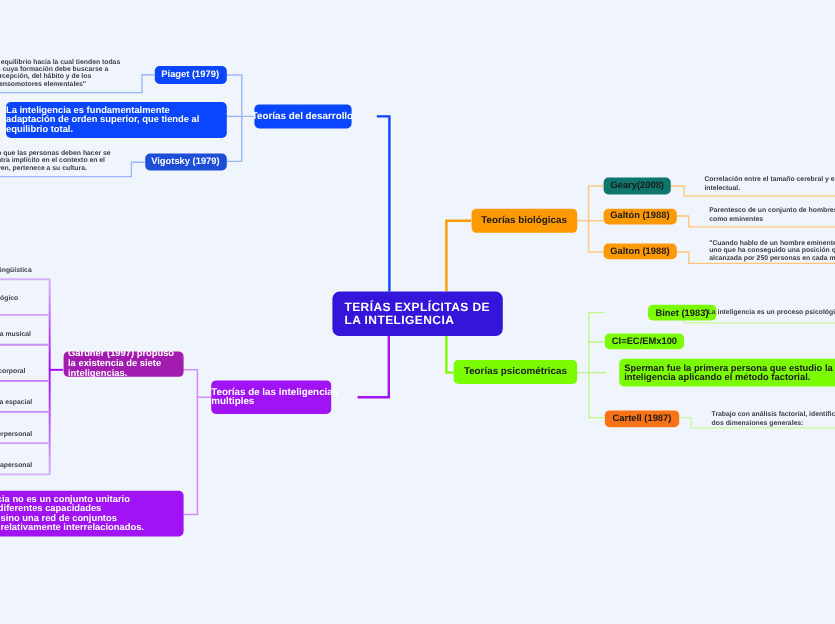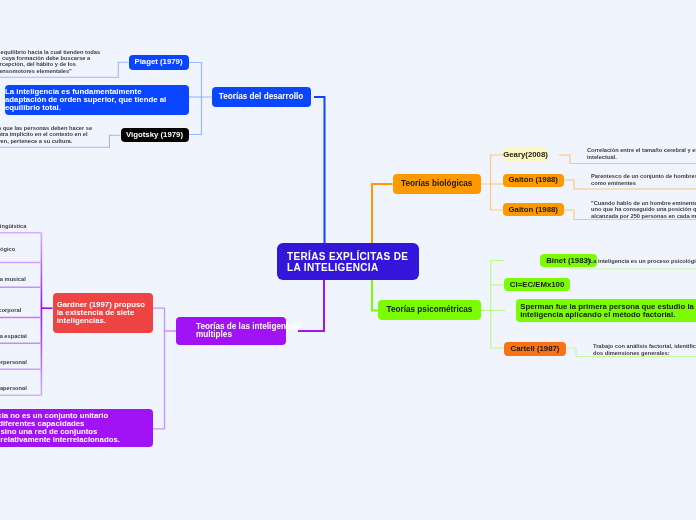--- a/index.html
+++ b/index.html
@@ -71,42 +71,42 @@
       <path d="M41.4,317.4 H-6" stroke="#c679fa" stroke-width="1.5"></path>
       <path d="M41.4,343.3 H-6" stroke="#ca8bfa" stroke-width="1.5"></path>
       <path d="M41.4,369.3 H-6" stroke="#cf9ef9" stroke-width="1.5"></path>
       <path d="M41.4,395.3 H-6" stroke="#d5adf8" stroke-width="1.5"></path>
     </g>
   </svg>
 
   <div class="node center" style="left:277px;top:243px;width:142px;height:37px;background:#3316d9;padding:8.2px 10px;">TERÍAS EXPLÍCITAS DE
 LA INTELIGENCIA</div>
 
-  <div class="node branch" style="left:211.5px;top:87px;width:99px;height:20px;background:#0a46ff;color:#fff;">Teorías del desarrollo</div>
+  <div class="node branch" style="left:211.5px;top:87px;width:81px;height:20px;background:#0a46ff;color:#fff;">Teorías del desarrollo</div>
 
   <div class="node" style="left:128.5px;top:55px;width:60px;height:14.5px;background:#0a46ff;color:#fff;">Piaget (1979)</div>
 
   <div class="leaf" style="left:-40px;top:48.7px;width:155px;text-align:left;">"Una forma de equilibrio hacia la cual tienden todas
 las estructuras cuya formación debe buscarse a
 través de la percepción, del hábito y de los
 mecanismos sensomotores elementales"</div>
 
   <div class="node left" style="left:5px;top:84.8px;width:183.5px;height:30px;background:#0a46ff;color:#fff;padding-left:0;">La inteligencia es fundamentalmente
 adaptación de orden superior, que tiende al
 equilibrio total.</div>
 
-  <div class="node" style="left:120.5px;top:127.6px;width:68px;height:14.5px;background:#000000;color:#fff;">Vigotsky (1979)</div>
+  <div class="node" style="left:120.5px;top:127.6px;width:68px;height:14.5px;background:#1d4ed8;color:#fff;">Vigotsky (1979)</div>
 
   <div class="leaf" style="left:-19px;top:125px;width:155px;">Todo lo que las personas deben hacer se
 encuentra implícito en el contexto en el
 que viven, pertenece a su cultura.</div>
 
   <div class="node branch" style="left:392.5px;top:174px;width:88.5px;height:20px;background:#ff9900;color:#1a1a1a;">Teorías biológicas</div>
 
-  <div class="node" style="left:503px;top:147.9px;width:45px;height:13.7px;background:#fef9c3;color:#1a1a1a;">Geary(2008)</div>
+  <div class="node" style="left:503px;top:147.9px;width:56px;height:13.7px;background:#0f766e;color:#1a1a1a;">Geary(2008)</div>
   <div class="leaf" style="left:587px;top:147.3px;width:180px;">Correlación entre el tamaño cerebral y el rendimiento
 intelectual.</div>
 
   <div class="node" style="left:503px;top:173.5px;width:60.5px;height:13.3px;background:#ff9900;color:#1a1a1a;">Galtón (1988)</div>
   <div class="leaf" style="left:591px;top:173.4px;width:180px;">Parentesco de un conjunto de hombres reconocidos
 como eminentes</div>
 
   <div class="node" style="left:503px;top:203.2px;width:60.5px;height:13.3px;background:#ff9900;color:#1a1a1a;">Galton (1988)</div>
   <div class="leaf" style="left:591px;top:200.2px;width:180px;">"Cuando hablo de un hombre eminente, quiero decir
 uno que ha conseguido una posición que sólo es
@@ -119,24 +119,24 @@
 
   <div class="node" style="left:504px;top:278.4px;width:66.1px;height:12.9px;background:#7cfc00;color:#1a1a1a;">CI=EC/EMx100</div>
 
   <div class="node left" style="left:505.1px;top:299.4px;width:183.6px;height:22.8px;background:#7cfc00;color:#1a1a1a;padding-left:4.1px;margin-left:11px;">Sperman fue la primera persona que estudio la
 inteligencia aplicando el método factorial.</div>
 
   <div class="node" style="left:504px;top:342px;width:62px;height:13.5px;background:#f97316;color:#1a1a1a;">Cartell (1987)</div>
   <div class="leaf" style="left:593px;top:343.3px;width:180px;">Trabajo con análisis factorial, identificando
 dos dimensiones generales:</div>
 
-  <div class="node left branch" style="left:176px;top:316.5px;width:110px;height:28.5px;background:#a112f5;color:#fff;padding-left:20px;">Teorías de las inteligencias
+  <div class="node left branch" style="left:176px;top:316.5px;width:100px;height:28.5px;background:#a112f5;color:#fff;padding-left:0;">Teorías de las inteligencias
 multiples</div>
 
-  <div class="node left" style="left:52.5px;top:292.8px;width:100px;height:40px;background:#ef4444;color:#fff;padding-left:4.2px;">Gardner (1997) propuso
+  <div class="node left" style="left:52.5px;top:292.8px;width:100px;height:21px;background:#a21caf;color:#fff;padding-left:4.2px;">Gardner (1997) propuso
 la existencia de siete
 inteligencias.</div>
 
   <div class="leaf" style="left:-34.6px;top:223.3px;width:90px;">Inteligencia lingüística</div>
   <div class="leaf" style="left:-34.4px;top:246.2px;width:90px;">Inteligencia lógico</div>
   <div class="leaf" style="left:-28.3px;top:275.5px;width:90px;">Inteligencia musical</div>
   <div class="leaf" style="left:-34.4px;top:307.4px;width:90px;">Inteligencia corporal</div>
   <div class="leaf" style="left:-28.5px;top:332.6px;width:90px;">Inteligencia espacial</div>
   <div class="leaf" style="left:-42.1px;top:358.7px;width:90px;">Inteligencia interpersonal</div>
   <div class="leaf" style="left:-42.1px;top:385px;width:90px;">Inteligencia intrapersonal</div>

